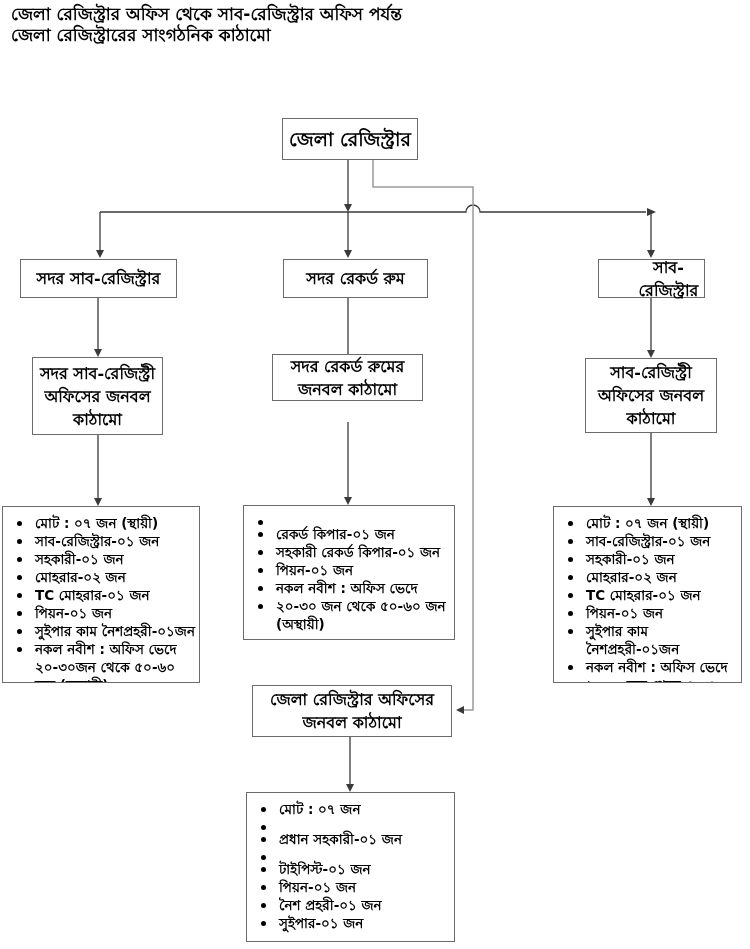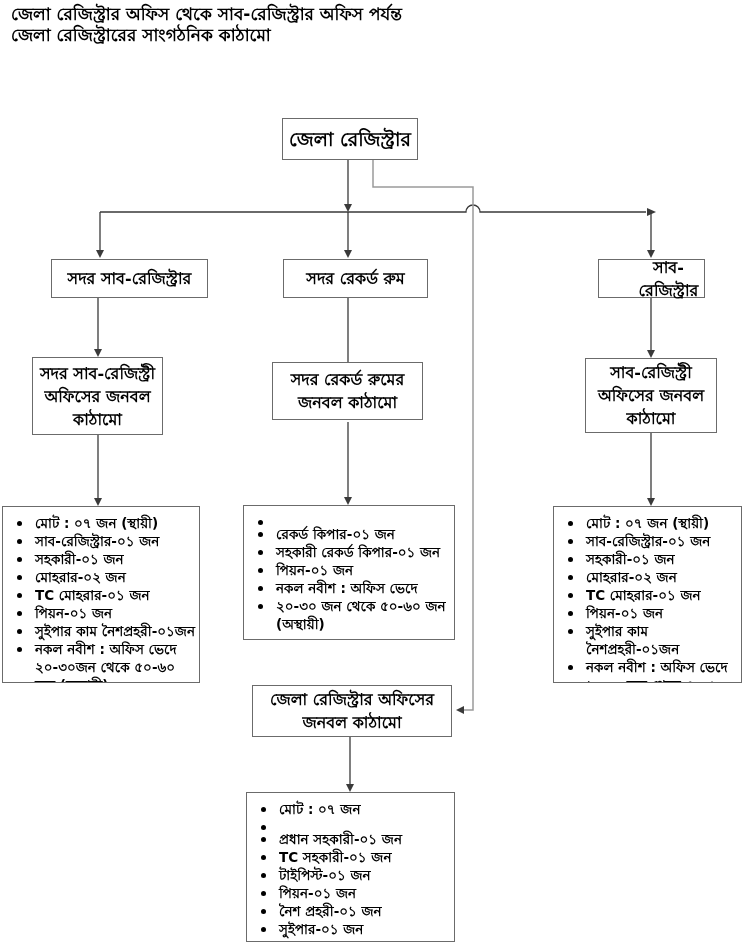--- a/index.html
+++ b/index.html
@@ -16,25 +16,25 @@
   .title{position:absolute;top:4px;left:11px;width:100%;text-align:left;
          font-size:17px;font-weight:bold;line-height:21px;}
   .connectors{position:absolute;left:0;top:0;width:750px;height:949px;}
   .connectors .ln{stroke:var(--connector);stroke-width:1.3;fill:none;}
   .connectors .ln-light{stroke:var(--connector_light);stroke-width:1.5;fill:none;}
   .connectors .ah{fill:var(--connector);stroke:none;}
   .node{position:absolute;background:var(--background);border:1px solid var(--box_border);
         display:flex;align-items:center;justify-content:center;text-align:center;
         font-weight:bold;font-size:16px;line-height:23px;padding:2px;}
   .root{left:282px;top:118px;width:136px;height:42px;font-size:19px;}
-  .b-left{left:20px;top:259px;width:157px;height:39px;margin-left:31px;}
+  .b-left{left:20px;top:259px;width:157px;height:39px;}
   .b-mid{left:283px;top:259px;width:145px;height:39px;justify-content:center;}
   .b-right{left:598px;top:259px;width:107px;height:39px;padding-left:36px;}
   .s-left{left:32px;top:357px;width:131px;height:78px;}
-  .s-mid{left:272px;top:362px;width:151px;height:58px;}
+  .s-mid{left:272px;top:354px;width:151px;height:47px;}
   .s-right{left:585px;top:358px;width:132px;height:75px;}
   .do-staff{left:252px;top:685px;width:200px;height:52px;font-size:16px;}
   .listbox{position:absolute;background:var(--background);border:1px solid var(--box_border);
            overflow:hidden;}
   .lb-left{left:2px;top:506px;width:198px;height:177px;}
   .lb-mid{left:243px;top:505px;width:212px;height:135px;}
   .lb-right{left:553px;top:506px;width:189px;height:177px;}
   .lb-bottom{left:246px;top:792px;width:209px;height:150px;}
   .listbox ul{list-style:none;padding:7px 4px 4px 12px;}
   .item{display:flex;align-items:flex-start;font-weight:bold;font-size:13.5px;line-height:18px;}
@@ -226,21 +226,20 @@
         </li>
       <li class="item">
           <span class="blt"></span>
         </li>
       <li class="item">
           <span class="blt"></span>
           <span class="txt">প্রধান সহকারী-০১ জন</span>
         </li>
       <li class="item">
           <span class="blt"></span>
-          <span class="txt">TC সহকারী-০১ জন</span>
         </li>
       <li class="item">
           <span class="blt"></span>
           <span class="txt">টাইপিস্ট-০১ জন</span>
         </li>
       <li class="item">
           <span class="blt"></span>
           <span class="txt">পিয়ন-০১ জন</span>
         </li>
       <li class="item">

